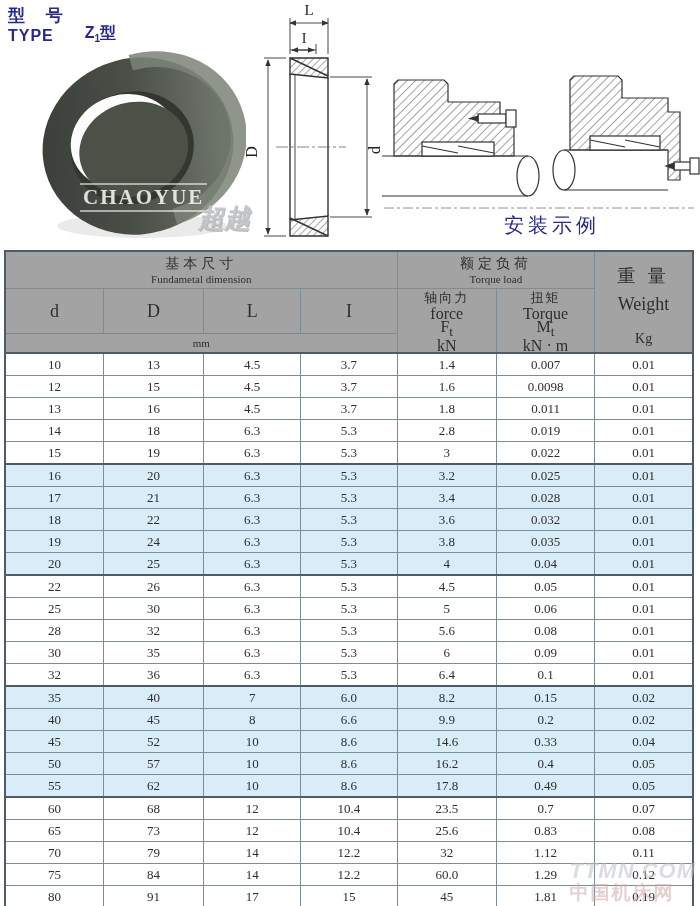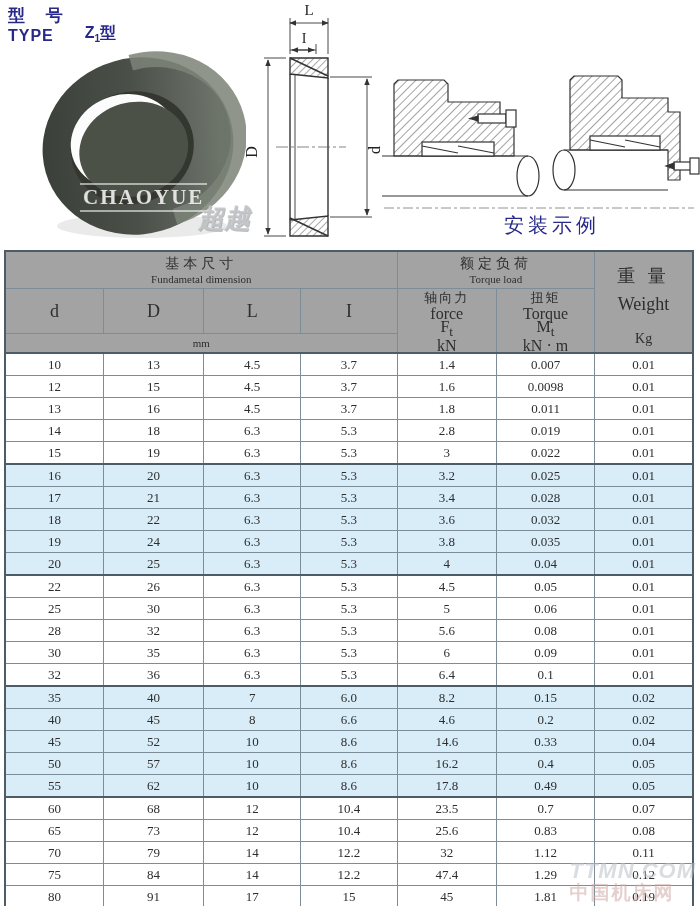--- a/index.html
+++ b/index.html
@@ -371,21 +371,21 @@
             <td>6.0</td>
             <td>8.2</td>
             <td>0.15</td>
             <td>0.02</td>
           </tr>
           <tr class="stripe">
             <td>40</td>
             <td>45</td>
             <td>8</td>
             <td>6.6</td>
-            <td>4.6</td>
+            <td>9.9</td>
             <td>0.2</td>
             <td>0.02</td>
           </tr>
           <tr class="stripe">
             <td>45</td>
             <td>52</td>
             <td>10</td>
             <td>8.6</td>
             <td>14.6</td>
             <td>0.33</td>
@@ -434,21 +434,21 @@
             <td>12.2</td>
             <td>32</td>
             <td>1.12</td>
             <td>0.11</td>
           </tr>
           <tr>
             <td>75</td>
             <td>84</td>
             <td>14</td>
             <td>12.2</td>
-            <td>47.4</td>
+            <td>60.0</td>
             <td>1.29</td>
             <td>0.12</td>
           </tr>
           <tr>
             <td>80</td>
             <td>91</td>
             <td>17</td>
             <td>15</td>
             <td>45</td>
             <td>1.81</td>

